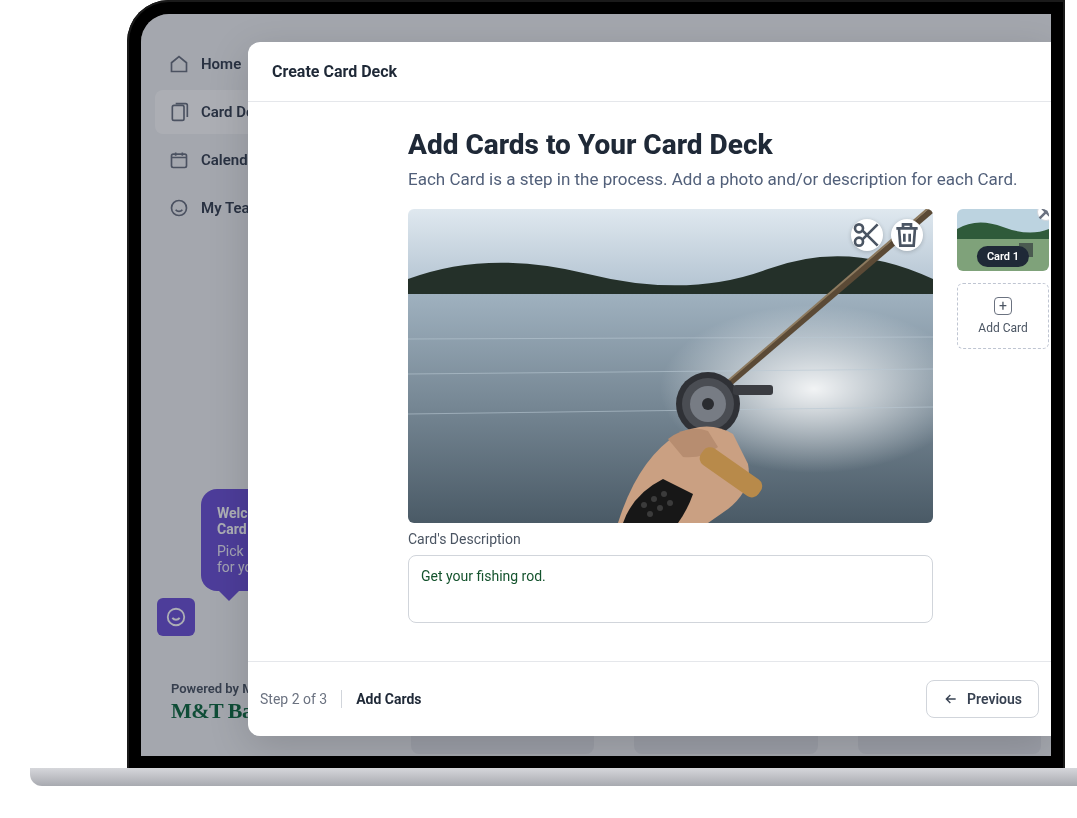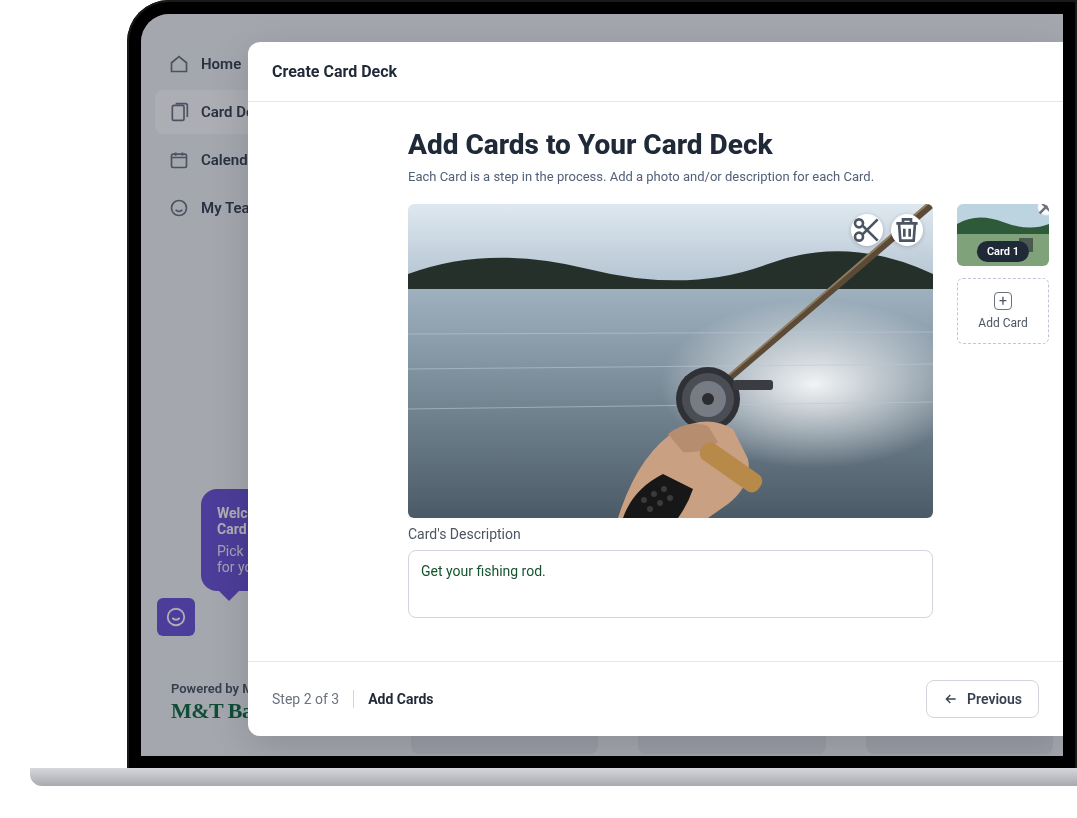--- a/index.html
+++ b/index.html
@@ -9,21 +9,21 @@
     width: 1077px;
     height: 818px;
     overflow: hidden;
     position: relative;
   }
   
   .laptop {
     position: absolute;
     left: 127px;
     top: 0;
-    right: 0;
+    right: 12px;
     height: 770px;
     background: #000;
     border-top-left-radius: 42px;
     border-top-right-radius: 0;
     padding: 14px;
     box-shadow: inset 0 0 0 2px #1a1a1a;
   }
   .screen {
     width: 100%;
     height: 100%;
@@ -163,21 +163,21 @@
     overflow:auto;
     padding:26px 24px 8px 160px;
   }
   .title{
     font-size:28px;
     font-weight:800;
     color:#1f2937;
   }
   .subtitle{
     margin-top:8px;
-    font-size:13px;
+    font-size:17px;
     color:#52607a;
   }
   .editor{
     margin-top:20px;
     display:flex;
     gap:24px;
     align-items:flex-start;
   }
   .main-image{
     position:relative;
@@ -275,21 +275,21 @@
     border:1px solid #d1d5db;
     border-radius:8px;
     padding:12px;
     font-size:14px;
     color:#14532d;
     font-family:inherit;
     resize:none;
   }
   .modal-footer{
     border-top:1px solid #e5e7eb;
-    padding:18px 24px;
+    padding:18px 12px;
     display:flex;
     align-items:center;
     gap:14px;
   }
   .step-text{font-size:14px;color:#6b7280;}
   .step-divider{width:1px;height:18px;background:#d1d5db;}
   .step-name{font-size:14px;font-weight:700;color:#1f2937;}
   .spacer{flex:1;}
   .btn{
     border:1px solid #d1d5db;

